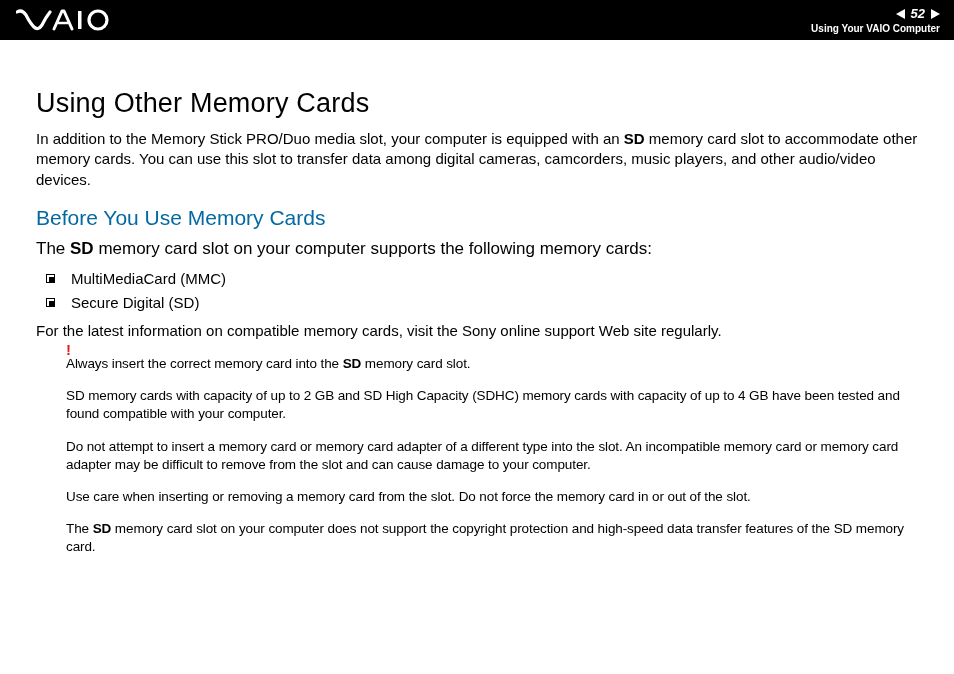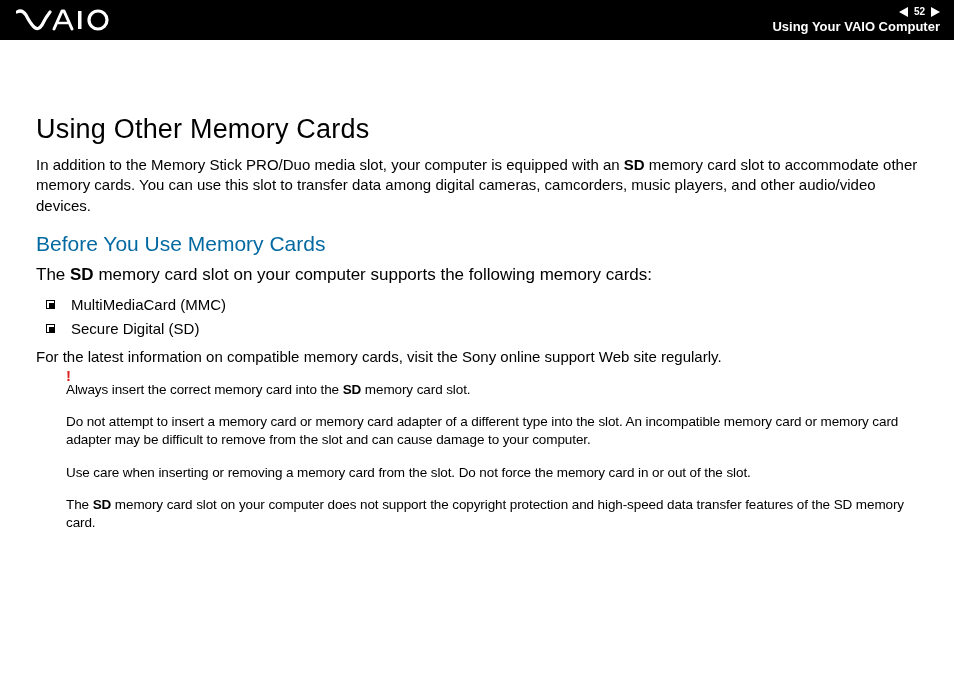--- a/index.html
+++ b/index.html
@@ -38,36 +38,36 @@
     gap: 6px;
   }
   .nav-arrow {
     width: 0; height: 0;
     border-top: 5px solid transparent;
     border-bottom: 5px solid transparent;
   }
   .nav-arrow.left { border-right: 9px solid #fff; }
   .nav-arrow.right { border-left: 9px solid #fff; }
   .page-num {
+    font-size: 13px;
+    font-weight: bold;
+    font-style: italic;
+  }
+  .breadcrumb {
     font-size: 10px;
-    font-weight: bold;
-  }
-  .breadcrumb {
-    font-size: 13px;
     font-weight: bold;
   }
   .content {
     padding: 48px 36px 0 36px;
   }
   h1 {
     font-size: 27px;
     font-weight: normal;
     margin-bottom: 10px;
     letter-spacing: 0.2px;
-    margin-top: 26px;
   }
   .para {
     font-size: 15px;
     line-height: 1.35;
     margin-bottom: 16px;
   }
   h2 {
     color: #0369a1;
     font-size: 21px;
     font-weight: normal;
@@ -180,20 +180,21 @@
 
   <p class="after-list">For the latest information on compatible memory cards, visit the Sony online support Web site regularly.</p>
 
   <div class="warning-block">
     <div class="warning-mark">!</div>
 
     <p class="warn condensed">
       <span>Always insert the correct memory card into the </span><b>SD</b><span> memory card slot.</span>
     </p>
 
+    <p class="warn condensed">SD memory cards with capacity of up to 2 GB and SD High Capacity (SDHC) memory cards with capacity of up to 4 GB have been tested and found compatible with your computer.</p>
     <p class="warn condensed">Do not attempt to insert a memory card or memory card adapter of a different type into the slot. An incompatible memory card or memory card adapter may be difficult to remove from the slot and can cause damage to your computer.</p>
     <p class="warn condensed">Use care when inserting or removing a memory card from the slot. Do not force the memory card in or out of the slot.</p>
 
     <p class="warn condensed">
       <span>The </span><b>SD</b><span> memory card slot on your computer does not support the copyright protection and high-speed data transfer features of the SD memory card.</span>
     </p>
 
   </div>
 </div>
 

